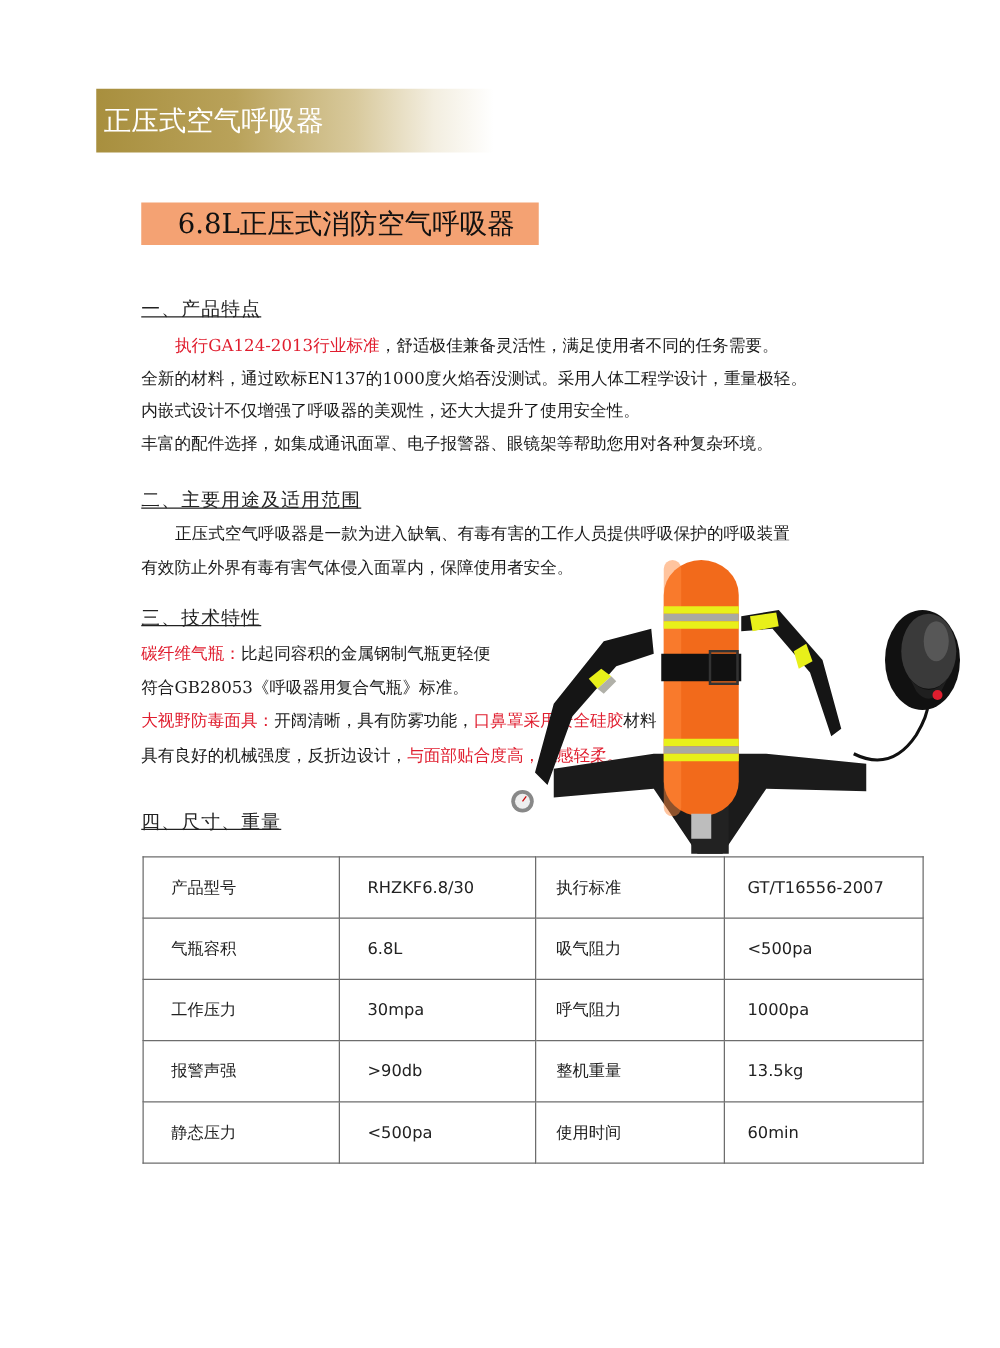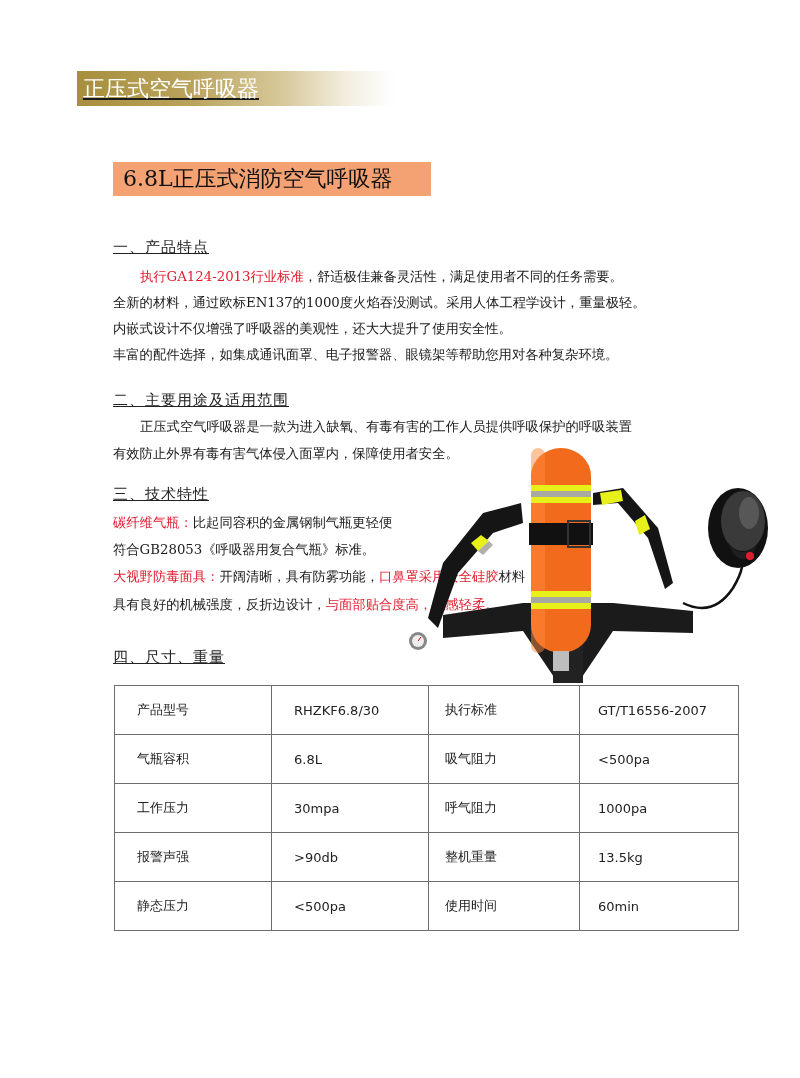--- a/index.html
+++ b/index.html
@@ -13,42 +13,42 @@
       position: relative;
       overflow: hidden;
       font-family: "DejaVu Serif", "Liberation Serif", serif;
       color: #1a1a1a;
     }
     .banner-top {
       position: absolute;
       left: 77px;
       top: 71px;
       width: 318px;
-      height: 35px;
+      height: 51px;
       background: linear-gradient(to right, #a88f3e 0%, #b9a25a 35%, #d8c99c 65%, #f3eee0 85%, #ffffff 100%);
       display: flex;
       align-items: center;
-      text-decoration: underline;
     }
     .banner-top span {
       color: #ffffff;
       font-size: 22px;
       padding-left: 6px;
       letter-spacing: 0px;
       font-family: "DejaVu Serif", serif;
     }
     .banner-sub {
       position: absolute;
       left: 113px;
       top: 162px;
       width: 318px;
       height: 34px;
       background: #f4a273;
       display: flex;
       align-items: center;
+      justify-content: center;
     }
     .banner-sub span {
       color: #111111;
       font-size: 22px;
       padding-left: 10px;
       font-family: "DejaVu Serif", serif;
     }
     .section-heading {
       position: absolute;
       left: 113px;

